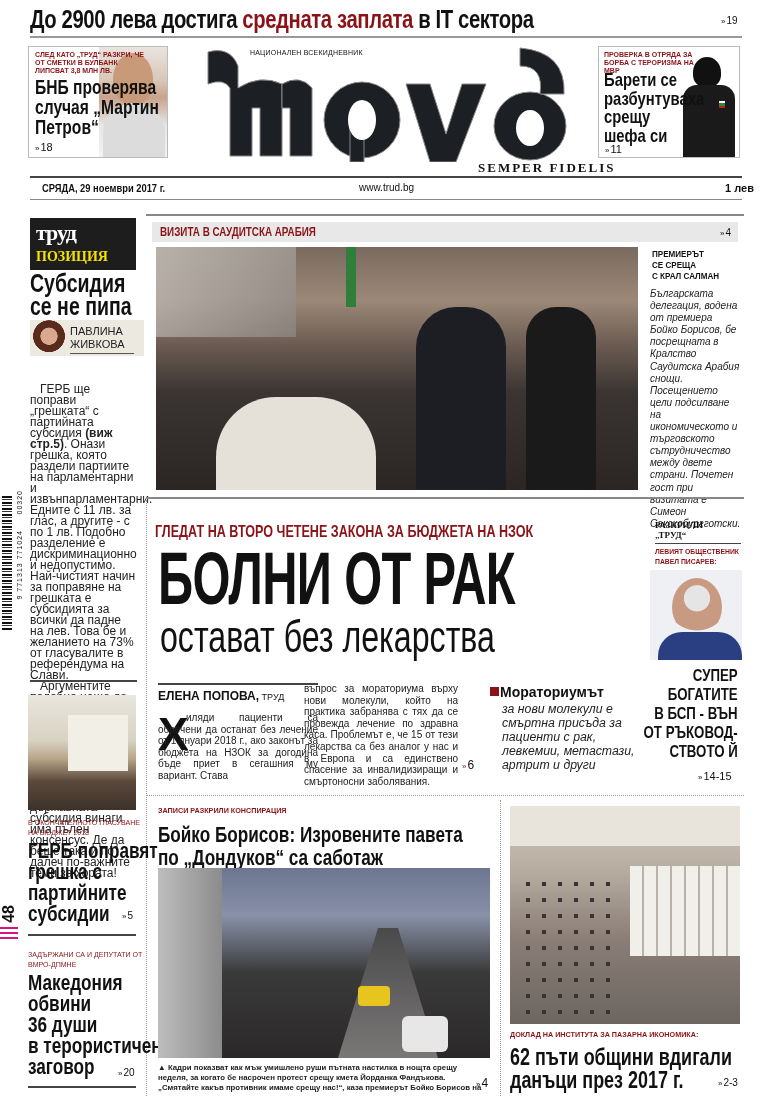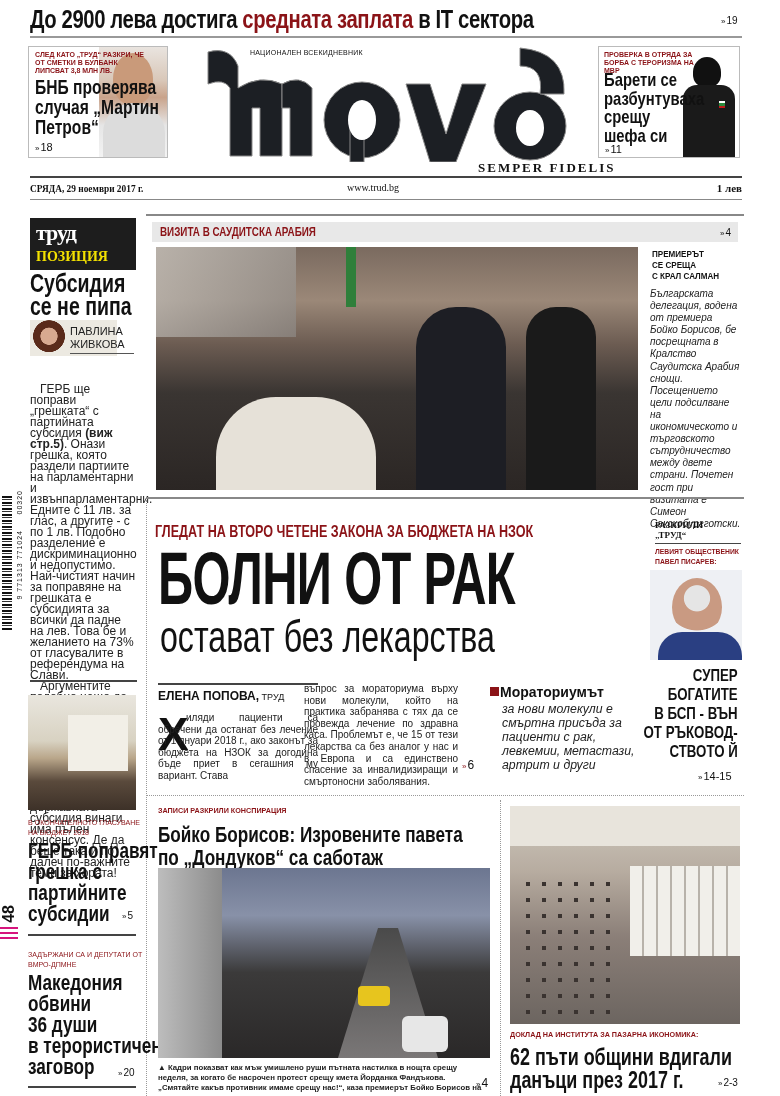--- a/index.html
+++ b/index.html
@@ -20,21 +20,21 @@
   
   .teaser-box { position: absolute; border: 1px solid #bbb; background: #fff; overflow: hidden; }
   .kicker-sm { font-size: 7px; font-weight: bold; color: #8b1317; line-height: 8px; text-transform: uppercase; }
   .teaser-title { font-weight: bold; font-size: 20px; line-height: 20px; transform: scaleX(0.78); transform-origin: left top; white-space: nowrap; }
 
   
   #masthead-logo { left: 200px; top: 44px; width: 380px; height: 118px; }
   #masthead-tagline { left: 250px; top: 49px; font-size: 7px; letter-spacing: 0.2px; color: #111; }
   #masthead-motto { left: 478px; top: 160px; font-size: 13px; font-family: "Liberation Serif", serif; font-weight: bold; letter-spacing: 2px; }
 
-  #dateline { left: 30px; top: 182px; width: 712px; height: 16px; font-size: 11px; font-weight: bold; font-family: Liberation Serif, serif; }
+  #dateline { left: 42px; top: 182px; width: 712px; height: 16px; font-size: 11px; font-weight: bold; }
   #dateline .date { position: absolute; left: 0; top: 0; transform: scaleX(0.85); transform-origin: left top; white-space: nowrap; }
   #dateline .url { position: absolute; left: 317px; top: 0; font-weight: normal; font-size: 10px; }
   #dateline .price { position: absolute; right: 0; top: 0; }
 
   
   .col-text { font-size: 12px; line-height: 11px; color: #222; text-indent: 10px; margin-top: 21px; }
   #pos-box { left: 30px; top: 218px; width: 106px; height: 52px; background: #1d1d1d; }
   #pos-logo { left: 36px; top: 220px; color: #fff; font-size: 22px; font-weight: bold; font-family: "Liberation Serif", serif; letter-spacing: -1px; }
   #pos-label { left: 36px; top: 249px; color: #f3e100; font-size: 14px; font-weight: bold; font-family: "Liberation Serif", serif; }
 
@@ -140,21 +140,21 @@
 </div>
 <div class="rule" style="left:30px;top:199px;width:712px;height:1px;background:#888;"></div>
 
 <div class="abs" id="pos-box"></div>
 <div class="abs" id="pos-logo">труд</div>
 <div class="abs" id="pos-label">ПОЗИЦИЯ</div>
 <div class="abs lft-title" style="left:30px;top:272px;font-size:25px;line-height:23px;">
   <div>Субсидия</div>
   <div>се не пипа</div>
 </div>
-<div class="abs" style="left:30px;top:320px;width:87px;height:36px;background:#ece9e1;">
+<div class="abs" style="left:30px;top:320px;width:114px;height:36px;background:#ece9e1;">
   <div style="position:absolute;left:2px;top:0;width:34px;height:36px;background:radial-gradient(circle at 50% 45%,#d8a990 0 32%,#5a2a1a 34% 60%,#ece9e1 62%);"></div>
   <div style="position:absolute;left:40px;top:5px;font-size:11px;line-height:13px;color:#222;">
     <div>ПАВЛИНА</div>
     <div>ЖИВКОВА</div>
   </div>
   <div style="position:absolute;left:40px;top:33px;width:64px;height:1px;background:#555;"></div>
 </div>
 <div class="abs col-text" style="left:30px;top:363px;width:107px;">
   <p><span>ГЕРБ ще поправи „грешката“ с партийната субсидия </span><b>(виж стр.5)</b><span>. Онази грешка, която раздели партиите на парламентарни и извънпарламентарни. Едните с 11 лв. за глас, а другите - с по 1 лв. Подобно разделение е дискриминационно и недопустимо. Най-чистият начин за поправяне на грешката е субсидията за всички да падне на лев. Това бе и желанието на 73% от гласувалите в референдума на Слави.</span></p>
   <p>Аргументите подобно нещо да не се случи ги знаем - не бивало да се връщат партиите към финансиране на тъмно. Сигурно е така. Странно е само, че по въпроса за държавната субсидия винаги има пълен консенсус. Де да беше така и по далеч по-важните теми за хората!</p>

